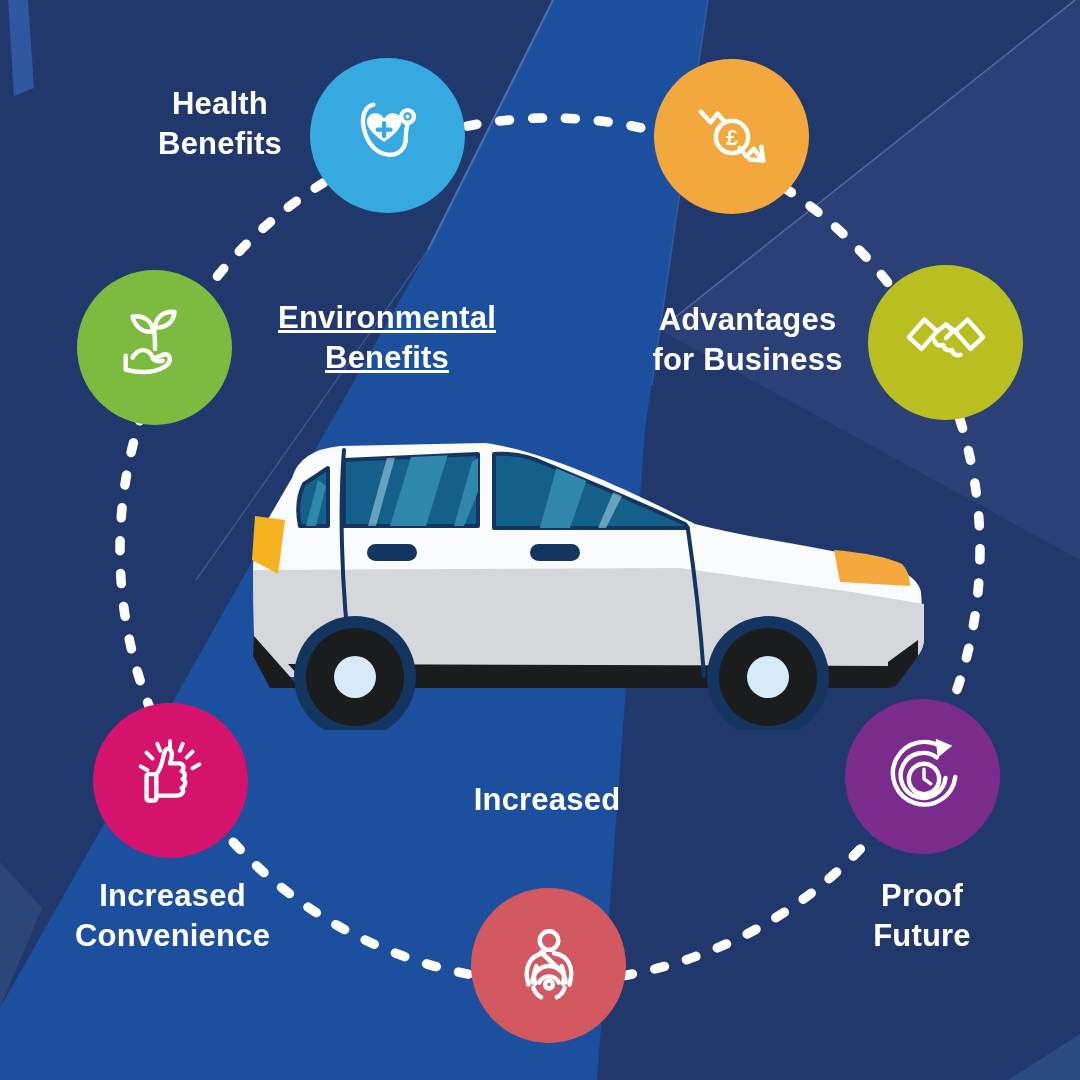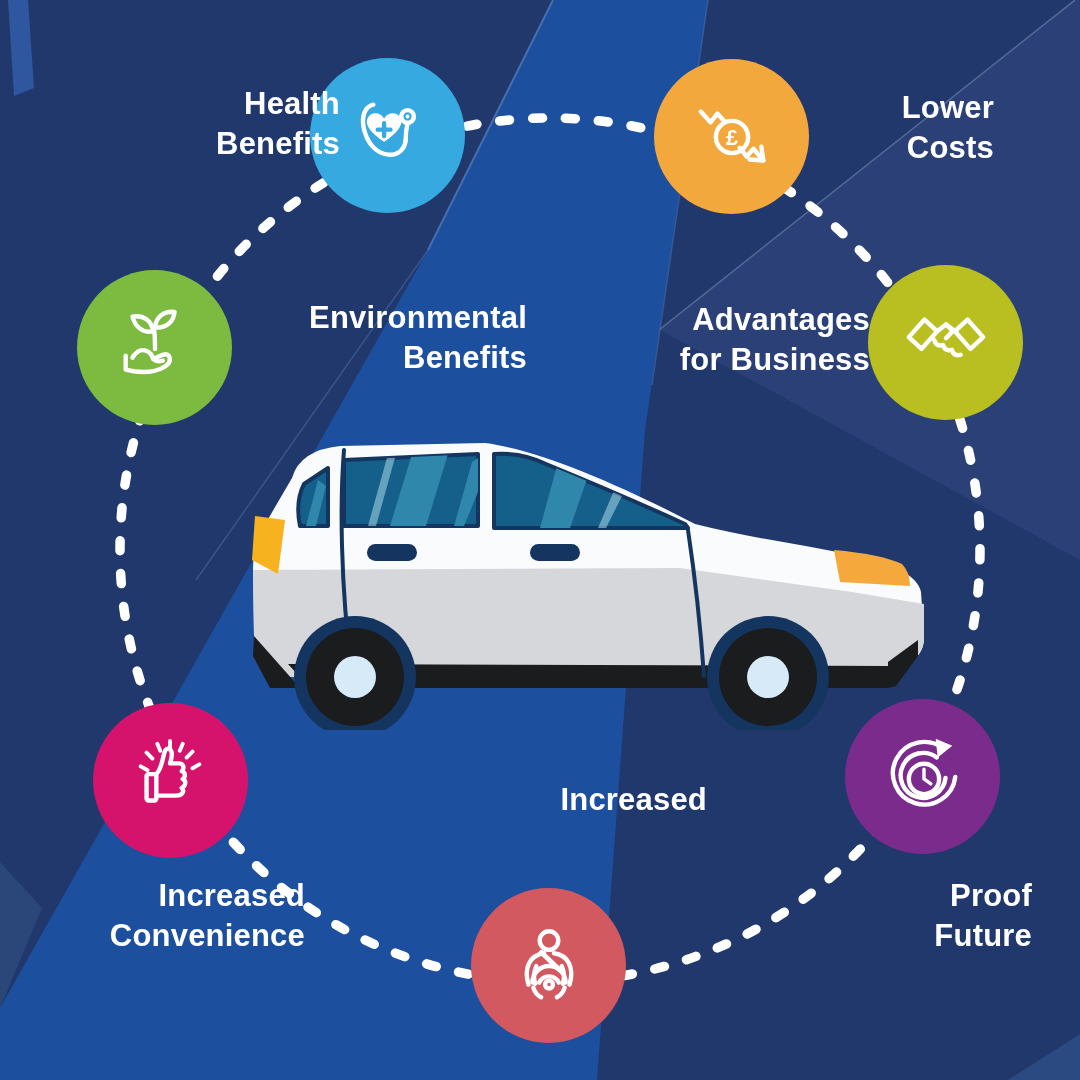--- a/index.html
+++ b/index.html
@@ -41,22 +41,22 @@
         display:flex;align-items:center;justify-content:center;}
   .ic{width:88px;height:88px;stroke:#fff;stroke-width:4.5;fill:none;
       stroke-linecap:round;stroke-linejoin:round;}
   .ic .fillw{fill:#fff;stroke:none;}
   .ic text{fill:#fff;stroke:none;font-family:"Liberation Sans",sans-serif;
            font-weight:700;font-size:22px;text-anchor:middle;}
 
   
   .label{position:absolute;color:var(--label_text);
          font-weight:700;font-size:31px;line-height:40px;letter-spacing:.2px;}
-  .t-center{text-align:right;}
-  .t-left{text-align:right;}
+  .t-center{text-align:center;}
+  .t-left{text-align:center;text-decoration:underline;}
   .label span{display:block;}
 </style>
 </head>
 <body>
 
 <div id="stage">
 
   <svg class="abs" style="left:0;top:0" width="1080" height="1080" viewBox="0 0 1080 1080">
     <rect class="f-base" width="1080" height="1080"></rect>
     <polygon class="f-wedge-right" points="1075,0 1080,0 1080,560 660,330"></polygon>
@@ -192,24 +192,20 @@
       <path d="M 35 62 A 11 11 0 0 1 55 62"></path>
       <circle cx="45" cy="64" r="4"></circle>
       <path d="M 29 67 A 17 17 0 0 0 37 77 M 61 67 A 17 17 0 0 1 53 77"></path>
     </svg>
   </div>
 
   <div class="label t-center" style="left:100px;top:84px;width:240px">
     <span>Health</span>
     <span>Benefits</span>
   </div>
-  <div class="label t-center" style="left:784px;top:88px;width:210px">
-    <span>Lower</span>
-    <span>Costs</span>
-  </div>
   <div class="label t-left" style="left:247px;top:298px;width:280px">
     <span>Environmental</span>
     <span>Benefits</span>
   </div>
   <div class="label t-center" style="left:40px;top:876px;width:265px">
     <span>Increased</span>
     <span>Convenience</span>
   </div>
   <div class="label t-center" style="left:625px;top:300px;width:245px">
     <span>Advantages</span>

